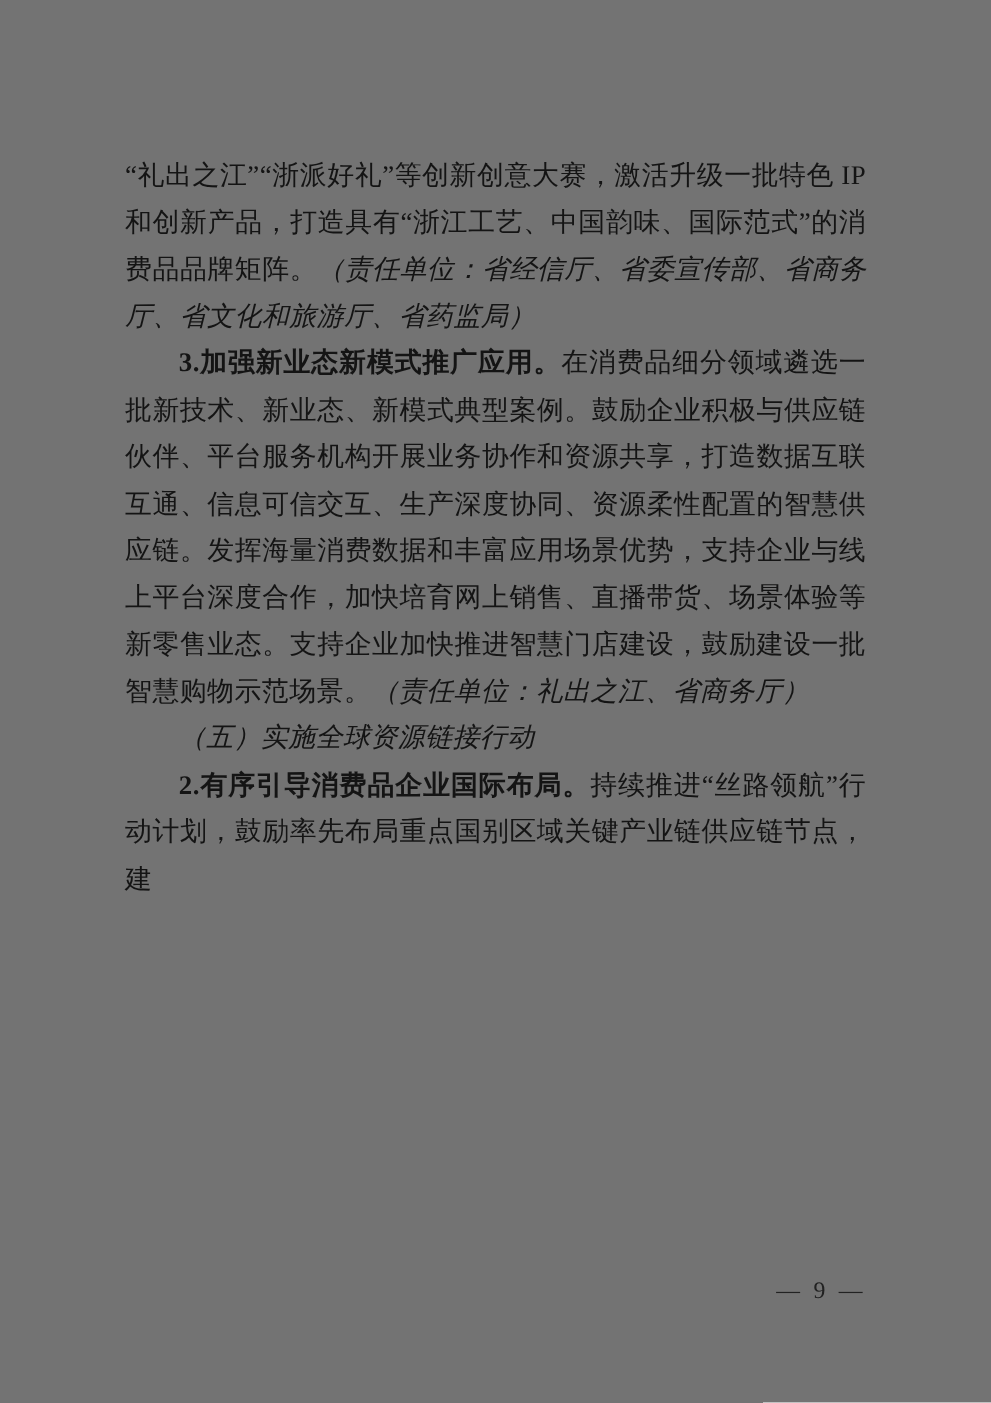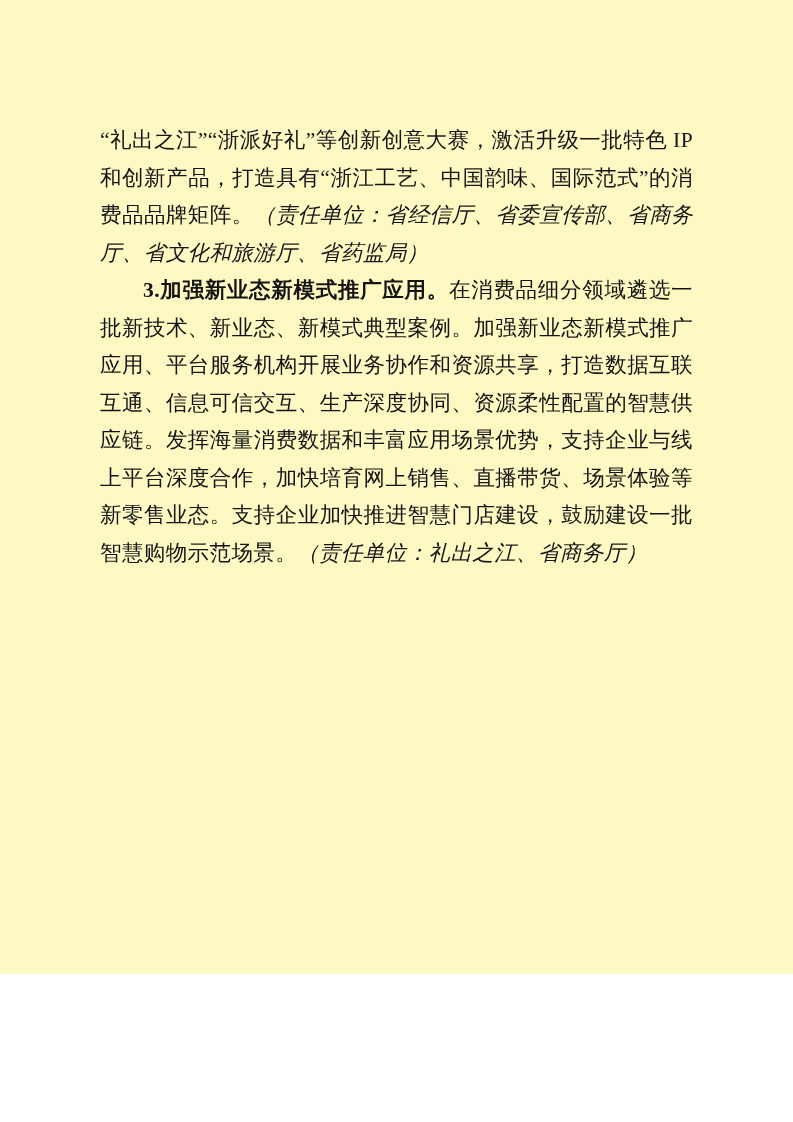--- a/index.html
+++ b/index.html
@@ -3,22 +3,22 @@
 <meta charset="utf-8">
 <style>
   html, body {
     margin: 0;
     padding: 0;
     background: #ffffff;
   }
   .page {
     position: relative;
     width: 793px;
-    height: 974px;
-    background: #fef9c3;
+    height: 1122px;
+    background: #737373;
     overflow: hidden;
     font-family: "Liberation Serif", "DejaVu Serif", serif;
     color: #141414;
   }
   .text-block {
     position: absolute;
     left: 100px;
     top: 122px;
     width: 593px;
   }
@@ -57,18 +57,20 @@
     letter-spacing: 3px;
     color: #222222;
   }
 </style>
 </head>
 <body>
 
 <div class="page">
   <div class="text-block">
       <p class="para"><span class="seg-normal">“礼出之江”“浙派好礼”等创新创意大赛，激活升级一批特色 IP 和创新产品，打造具有“浙江工艺、中国韵味、国际范式”的消费品品牌矩阵。</span><span class="seg-kaiti">（责任单位：省经信厅、省委宣传部、省商务厅、省文化和旅游厅、省药监局）</span></p>
-      <p class="para indent"><span class="seg-bold">3.加强新业态新模式推广应用。</span><span class="seg-normal">在消费品细分领域遴选一批新技术、新业态、新模式典型案例。加强新业态新模式推广应用、平台服务机构开展业务协作和资源共享，打造数据互联互通、信息可信交互、生产深度协同、资源柔性配置的智慧供应链。发挥海量消费数据和丰富应用场景优势，支持企业与线上平台深度合作，加快培育网上销售、直播带货、场景体验等新零售业态。支持企业加快推进智慧门店建设，鼓励建设一批智慧购物示范场景。</span><span class="seg-kaiti">（责任单位：礼出之江、省商务厅）</span></p>
+      <p class="para indent"><span class="seg-bold">3.加强新业态新模式推广应用。</span><span class="seg-normal">在消费品细分领域遴选一批新技术、新业态、新模式典型案例。鼓励企业积极与供应链伙伴、平台服务机构开展业务协作和资源共享，打造数据互联互通、信息可信交互、生产深度协同、资源柔性配置的智慧供应链。发挥海量消费数据和丰富应用场景优势，支持企业与线上平台深度合作，加快培育网上销售、直播带货、场景体验等新零售业态。支持企业加快推进智慧门店建设，鼓励建设一批智慧购物示范场景。</span><span class="seg-kaiti">（责任单位：礼出之江、省商务厅）</span></p>
+      <p class="para indent"><span class="seg-kaiti-heading">（五）实施全球资源链接行动</span></p>
+      <p class="para indent"><span class="seg-bold">2.有序引导消费品企业国际布局。</span><span class="seg-normal">持续推进“丝路领航”行动计划，鼓励率先布局重点国别区域关键产业链供应链节点，建</span></p>
     </div>
   <div class="footer">
     <span>— 9 —</span>
   </div>
 </div>
 
 </body></html>

